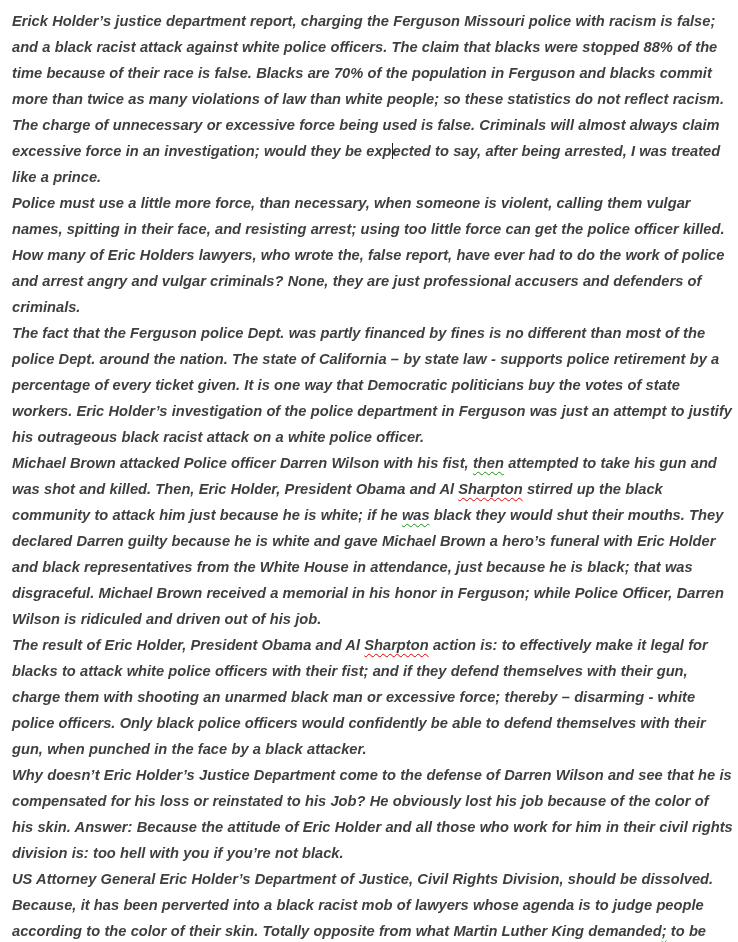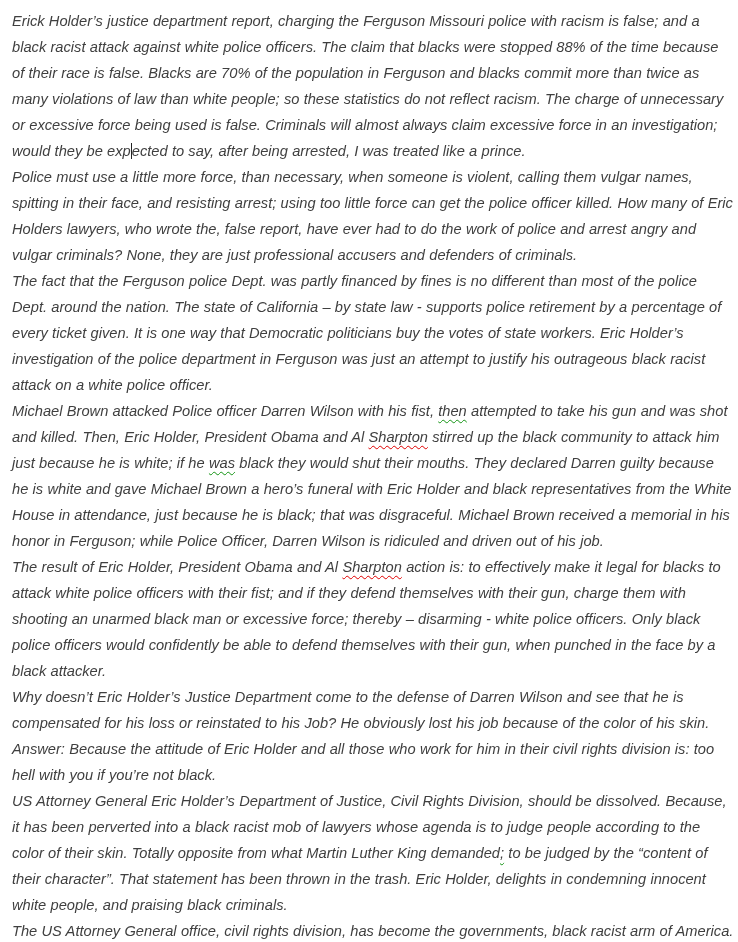--- a/index.html
+++ b/index.html
@@ -25,20 +25,21 @@
     padding: 8px 4px 0 12px;
   }
   .para {
     margin: 0;
     font-family: "Liberation Sans", sans-serif;
     font-style: italic;
     font-size: 14.67px;
     line-height: 26px;
     color: var(--text-color);
     word-spacing: 0.2px;
+    font-weight: bold;
   }
   .spell {
     text-decoration: underline;
     text-decoration-style: wavy;
     text-decoration-color: var(--spell-color);
     text-decoration-thickness: 1px;
     text-underline-offset: 3px;
     text-decoration-skip-ink: none;
     margin-top: 32px;
   }

